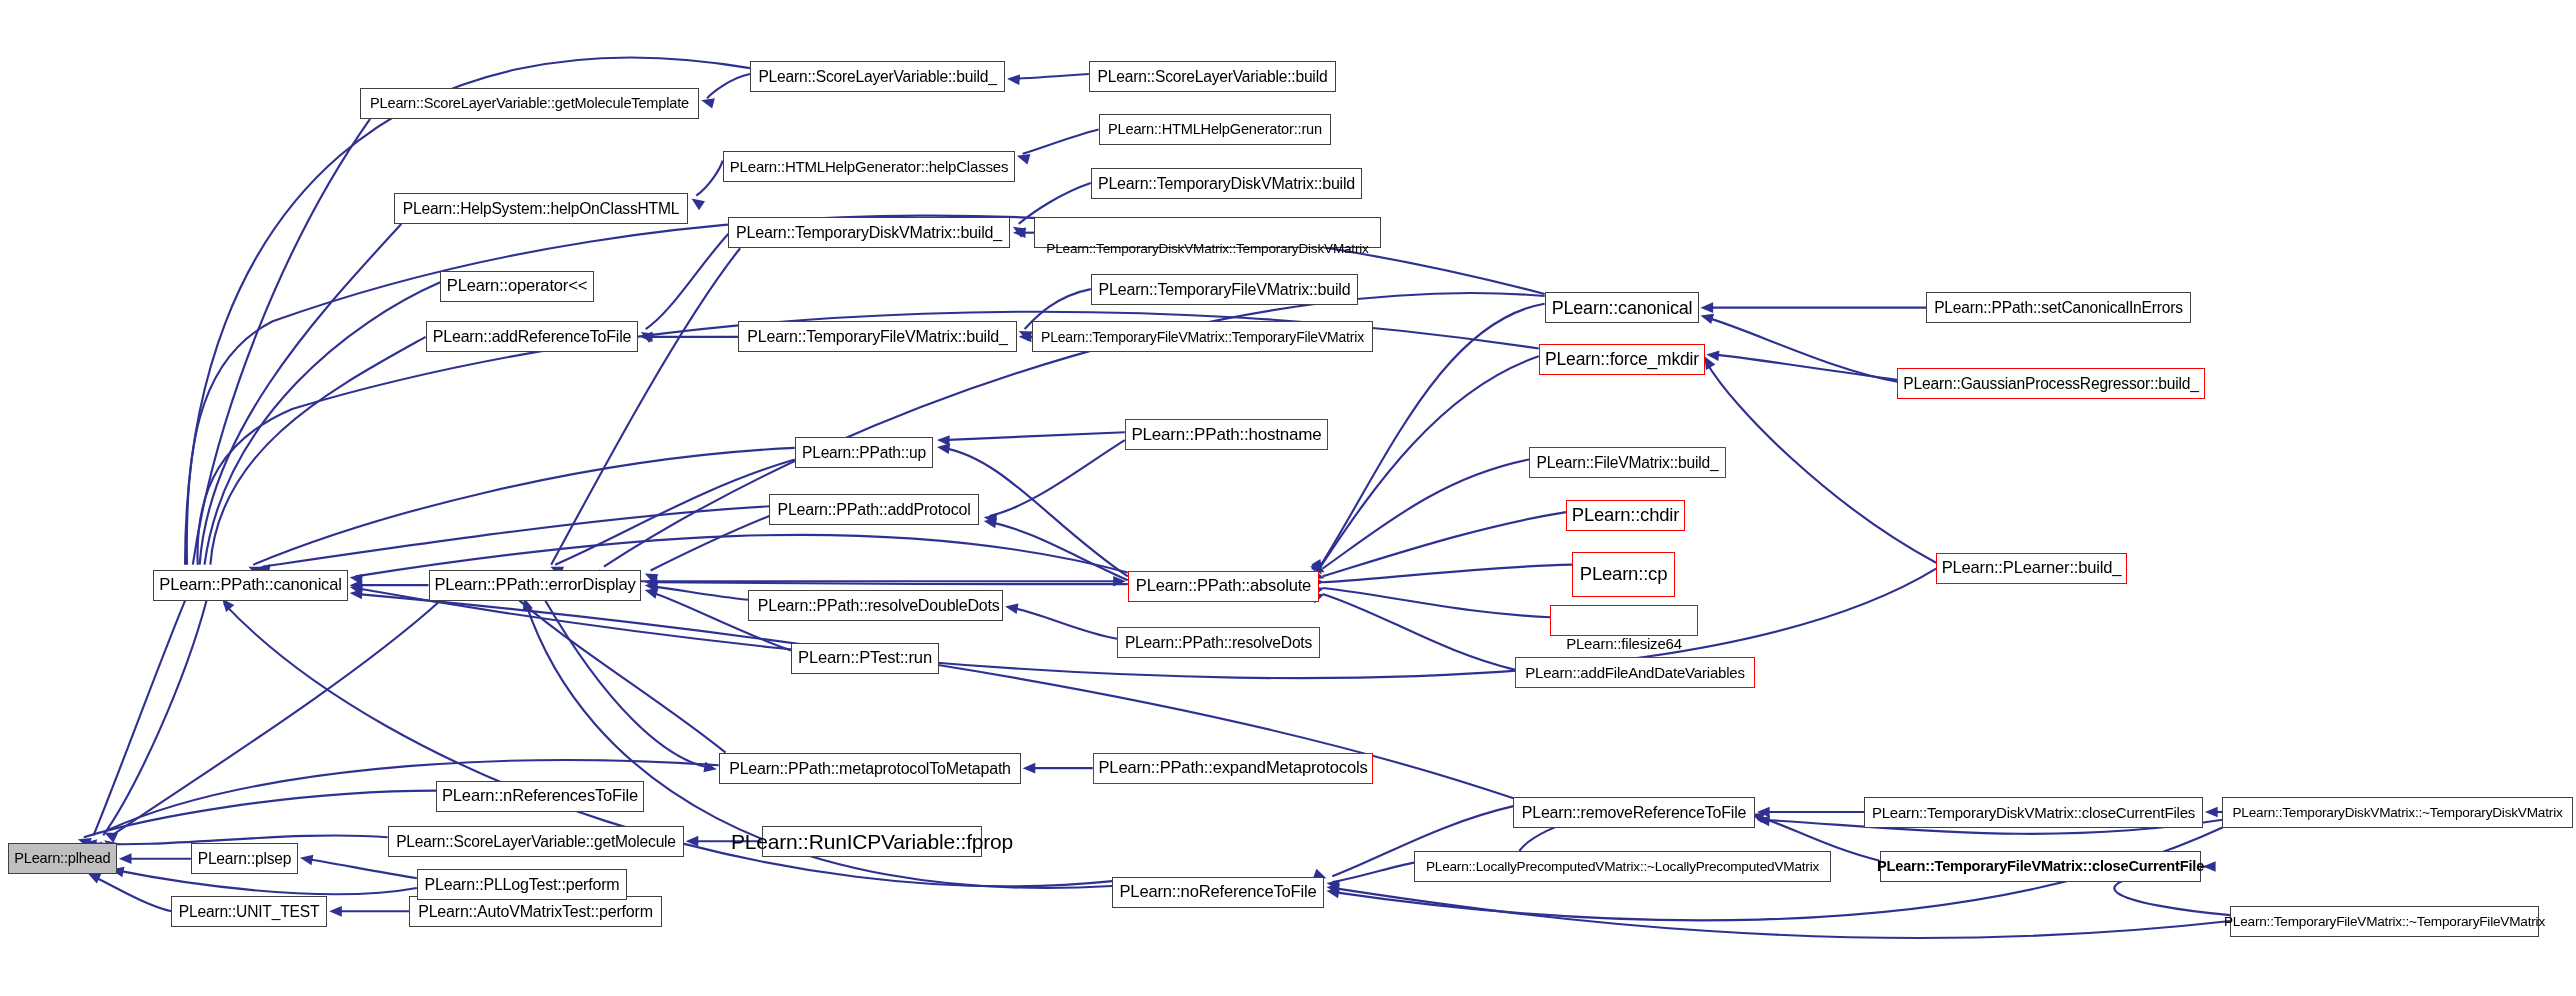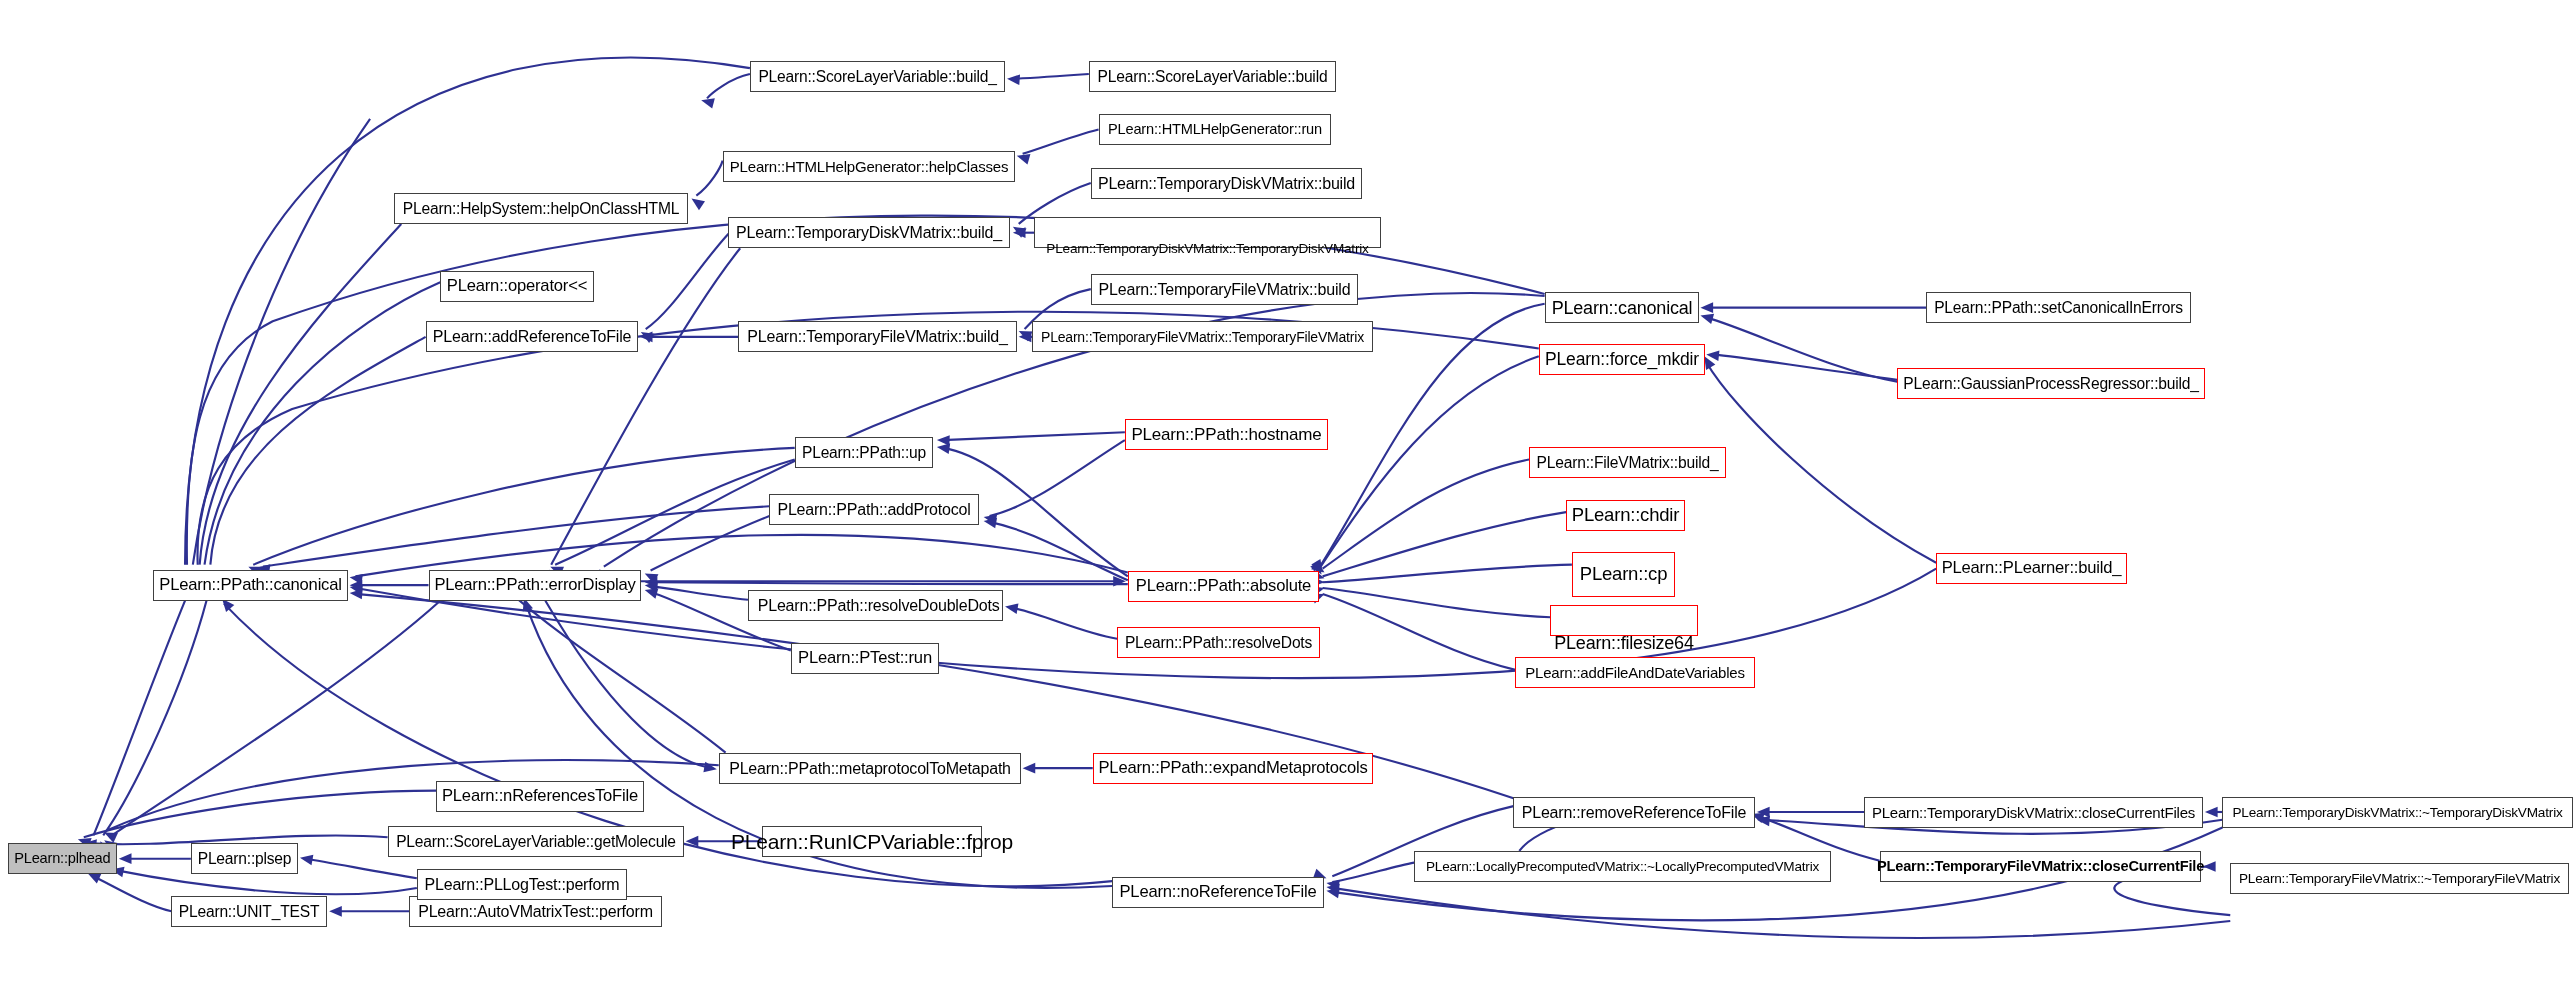--- a/index.html
+++ b/index.html
@@ -285,21 +285,21 @@
     <div class="node red" style="left: 1529px; top: 447px; width: 197px; height: 31px;">
       <span class="node-label" style="font-size: 15.6px;">PLearn::FileVMatrix::build_</span>
     </div>
     <div class="node red" style="left: 1566px; top: 500px; width: 119px; height: 31px;">
       <span class="node-label">PLearn::chdir</span>
     </div>
     <div class="node red" style="left: 1572px; top: 552px; width: 103px; height: 45px;">
       <span class="node-label">PLearn::cp</span>
     </div>
     <div class="node red" style="left: 1550px; top: 605px; width: 148px; height: 31px;">
-      <span class="node-label" style="font-size: 18px; margin-top: 45px;">PLearn::filesize64</span>
+      <span class="node-label" style="font-size: 15px; margin-top: 45px;">PLearn::filesize64</span>
     </div>
     <div class="node red" style="left: 1515px; top: 657px; width: 240px; height: 31px;">
       <span class="node-label" style="font-size: 15px;">PLearn::addFileAndDateVariables</span>
     </div>
     <div class="node red" style="left: 1936px; top: 553px; width: 191px; height: 31px;">
       <span class="node-label" style="font-size: 16.6px;">PLearn::PLearner::build_</span>
     </div>
     <div class="node" style="left: 1513px; top: 797px; width: 242px; height: 31px;">
       <span class="node-label" style="font-size: 16px;">PLearn::removeReferenceToFile</span>
     </div>
@@ -311,22 +311,25 @@
     </div>
     <div class="node" style="left: 1414px; top: 851px; width: 417px; height: 31px;">
       <span class="node-label" style="font-size: 13.6px;">PLearn::LocallyPrecomputedVMatrix::~LocallyPrecomputedVMatrix</span>
     </div>
     <div class="node" style="left: 1880px; top: 851px; width: 321px; height: 31px; font-weight: bold;">
       <span class="node-label" style="font-size: 14.6px;">PLearn::TemporaryFileVMatrix::closeCurrentFile</span>
     </div>
     <div class="node" style="left: 1112px; top: 877px; width: 212px; height: 31px;">
       <span class="node-label" style="font-size: 16.6px;">PLearn::noReferenceToFile</span>
     </div>
-    <div class="node" style="left: 2230px; top: 863px; width: 339px; height: 31px;">
+    <div class="node" style="left: 2230px; top: 906px; width: 309px; height: 31px;">
       <span class="node-label" style="font-size: 13.6px;">PLearn::TemporaryFileVMatrix::~TemporaryFileVMatrix</span>
+    </div>
+    <div class="node" style="left: 360px; top: 88px; width: 339px; height: 31px;">
+      <span class="node-label" style="font-size: 14.6px;">PLearn::ScoreLayerVariable::getMoleculeTemplate</span>
     </div>
     <div class="node" style="left: 750px; top: 61px; width: 255px; height: 31px;">
       <span class="node-label" style="font-size: 15.6px;">PLearn::ScoreLayerVariable::build_</span>
     </div>
     <div class="node" style="left: 1089px; top: 61px; width: 247px; height: 31px;">
       <span class="node-label" style="font-size: 15.6px;">PLearn::ScoreLayerVariable::build</span>
     </div>
     <div class="node" style="left: 394px; top: 193px; width: 294px; height: 31px;">
       <span class="node-label" style="font-size: 15.6px;">PLearn::HelpSystem::helpOnClassHTML</span>
     </div>

